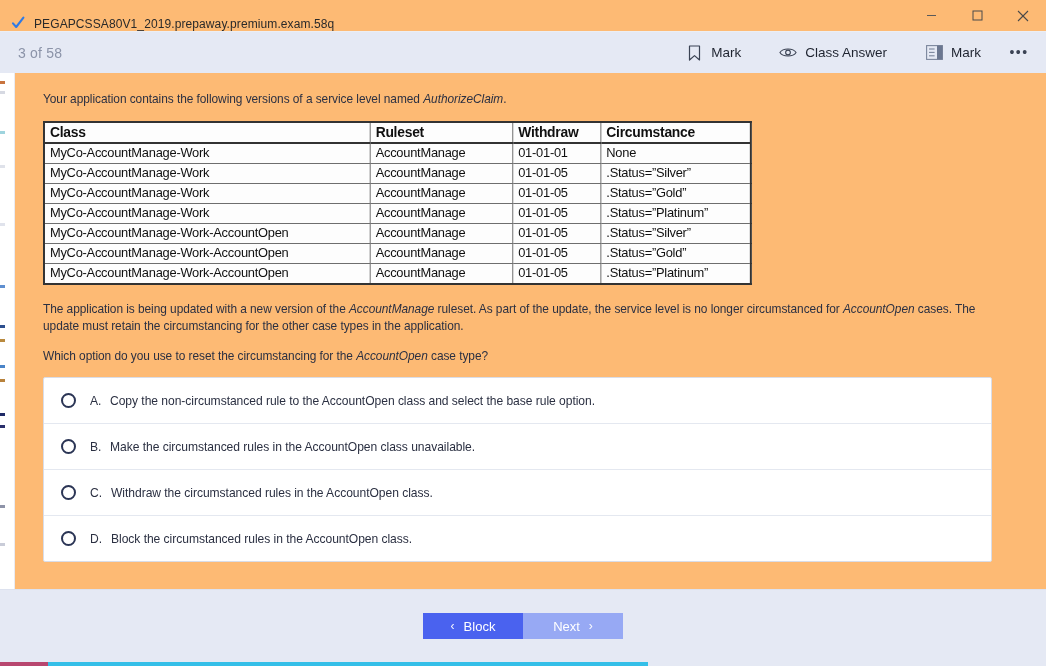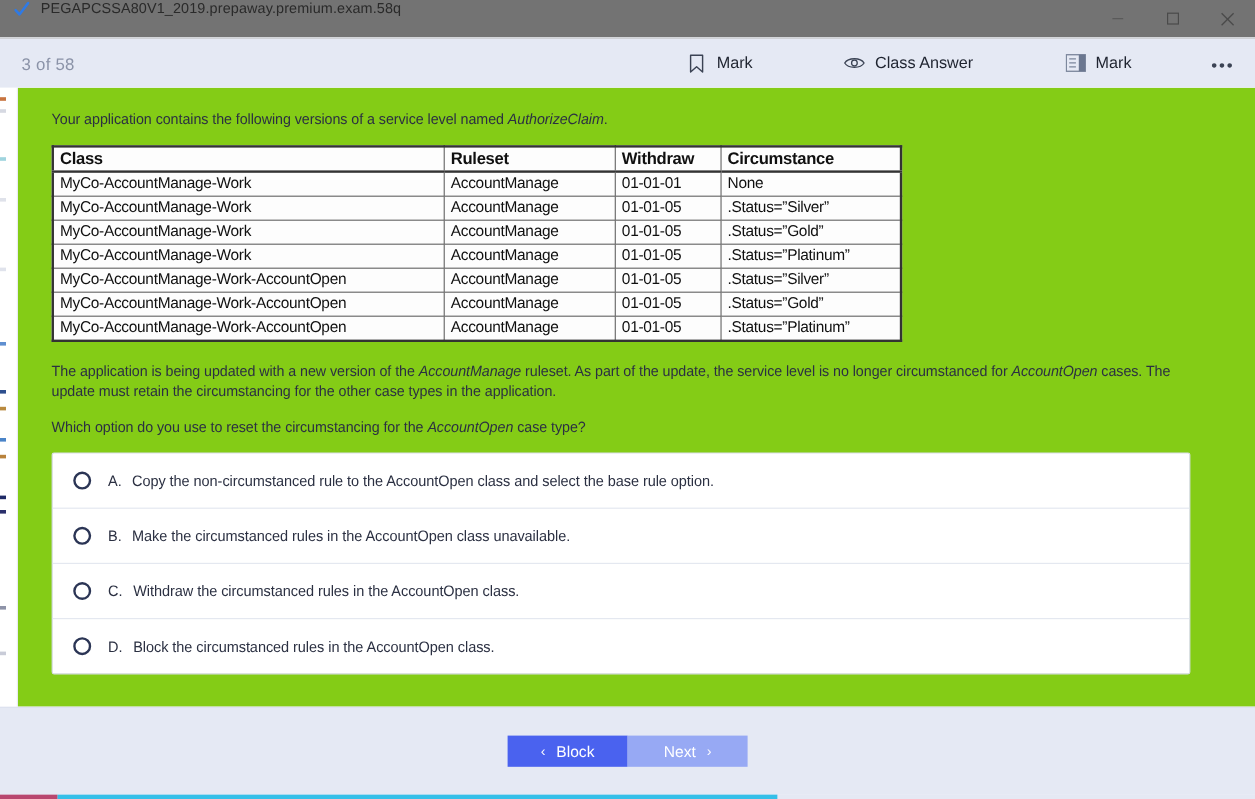--- a/index.html
+++ b/index.html
@@ -21,23 +21,23 @@
     height: 666px;
     background: #ffffff;
     display: flex;
     flex-direction: column;
   }
 
   
   .titlebar {
     height: 31px;
     min-height: 31px;
-    background: #737373;
-    display: flex;
-    align-items: flex-start;
+    background: #fdba74;
+    display: flex;
+    align-items: flex-end;
     border-bottom: 1px solid #eceef3;
     position: relative;
     z-index: 5;
   }
   .titlebar-icon {
     width: 16px;
     height: 16px;
     margin-left: 10px;
     margin-right: 8px;
     display: flex;
@@ -77,23 +77,22 @@
   }
   .toolbar-progress {
     font-size: 14px;
     color: #8b93a8;
     margin-left: 18px;
     letter-spacing: 0.2px;
   }
   .toolbar-actions {
     margin-left: auto;
     display: flex;
-    align-items: flex-end;
+    align-items: flex-start;
     padding-right: 12px;
-    gap: 38px;
   }
   .tb-item {
     display: flex;
     align-items: center;
     gap: 8px;
     padding: 5px 10px;
     margin: 0 9px;
     border-radius: 3px;
     color: #1f2430;
     font-size: 13.5px;
@@ -141,21 +140,21 @@
     position: absolute;
     left: 0;
     width: 5px;
     height: 3px;
   }
 
   .content-scroll {
     flex: 1;
     position: relative;
     overflow: hidden;
-    background: #84cc16;
+    background: #fdba74;
   }
 
   .page {
     padding: 18px 26px 0 28px;
   }
 
   
   .q-text {
     font-family: "Liberation Sans", sans-serif;
     font-size: 12.4px;

